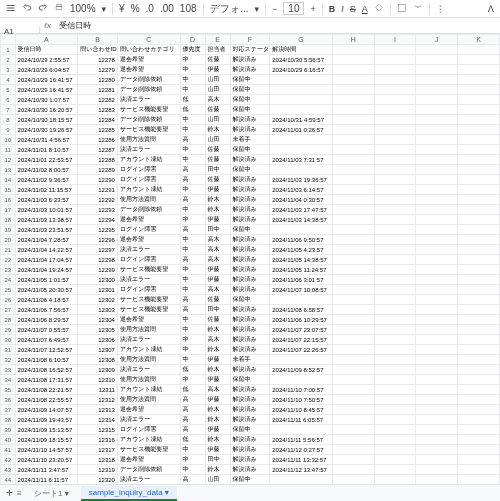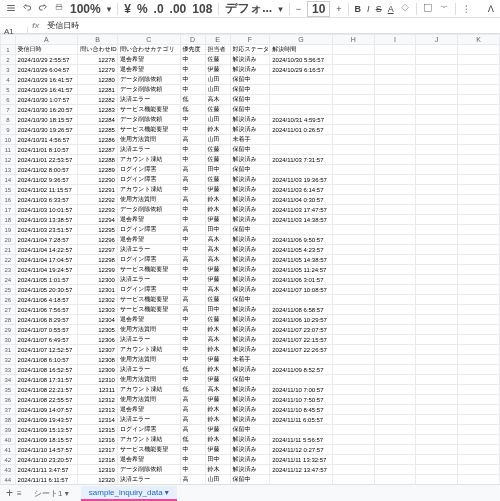--- a/index.html
+++ b/index.html
@@ -1,39 +1,39 @@
 <!DOCTYPE html>
 <html><head>
 <meta charset="utf-8">
 <style>
   * { box-sizing: border-box; margin: 0; padding: 0; }
   body { font-family: Arial, "Helvetica Neue", sans-serif; font-size: 8px; background: #fff; color: #000; width: 500px; height: 501px; overflow: hidden; }
   
   .toolbar { display: flex; align-items: center; gap: 6px; padding: 2px 6px; border-bottom: 1px solid #e0e0e0; height: 18px; color: #444; font-size: 9px; }
   .toolbar .sep { width: 1px; height: 12px; background: #ddd; }
-  .toolbar .txt { font-size: 12px; font-weight: bold; }
+  .toolbar .txt { font-size: 10px; }
   .toolbar svg { width: 10px; height: 10px; fill: #444; }
   
   .formula-bar { display: flex; align-items: center; height: 16px; border-bottom: 1px solid #e0e0e0; font-size: 8px; }
-  .cell-ref { width: 28px; padding: 0 4px; border-right: 1px solid #e0e0e0; color: #444; margin-top: 12px; }
+  .cell-ref { width: 40px; padding: 0 4px; border-right: 1px solid #e0e0e0; color: #444; margin-top: 12px; }
   .fx { padding: 0 4px; color: #999; font-style: italic; font-weight: bold; }
   .formula-val { padding: 0 4px; color: #222; }
   
   .grid-wrap { overflow: hidden; height: 450px; position: relative; }
   table { border-collapse: collapse; table-layout: fixed; width: 500px; font-size: 6px; }
   th, td { border: 1px solid #e8eaed; overflow: hidden; white-space: nowrap; text-overflow: clip; height: 8px; padding: 0 2px; vertical-align: middle; }
   .col-head { background: #f8f9fa; text-align: center; color: #5f6368; font-weight: normal; height: 10px; font-size: 7px; }
   .row-head { background: #f8f9fa; text-align: center; color: #5f6368; width: 14px; font-size: 6px; }
   .hdr { color: #000; }
   td { text-align: left; }
   .num { text-align: right; }
   
   .tabs { position: absolute; bottom: 0; left: 0; right: 0; height: 17px; display: flex; align-items: center; background: #f8f9fa; border-top: 1px solid #e0e0e0; padding: 0 6px; gap: 4px; font-size: 8px; }
   .tab { padding: 2px 8px; border-radius: 0; color: #5f6368; }
-  .tab.active { background: #e8f0fe; color: #1967d2; border-bottom: 2px solid #ec4899; }
+  .tab.active { background: #e8f0fe; color: #1967d2; border-bottom: 2px solid #15803d; }
   .plus { color: #5f6368; font-size: 12px; }
   .menu { color: #5f6368; }
   
   .c-A{width:60px}.c-B{width:38px}.c-C{width:60px}.c-D{width:24px}.c-E{width:24px}.c-F{width:38px}.c-G{width:60px}.c-H{width:40px}.c-I{width:40px}.c-J{width:40px}.c-K{width:40px}
 </style>
 </head>
 <body>
 
 <div class="toolbar">
   <span><svg viewBox="0 0 24 24">

